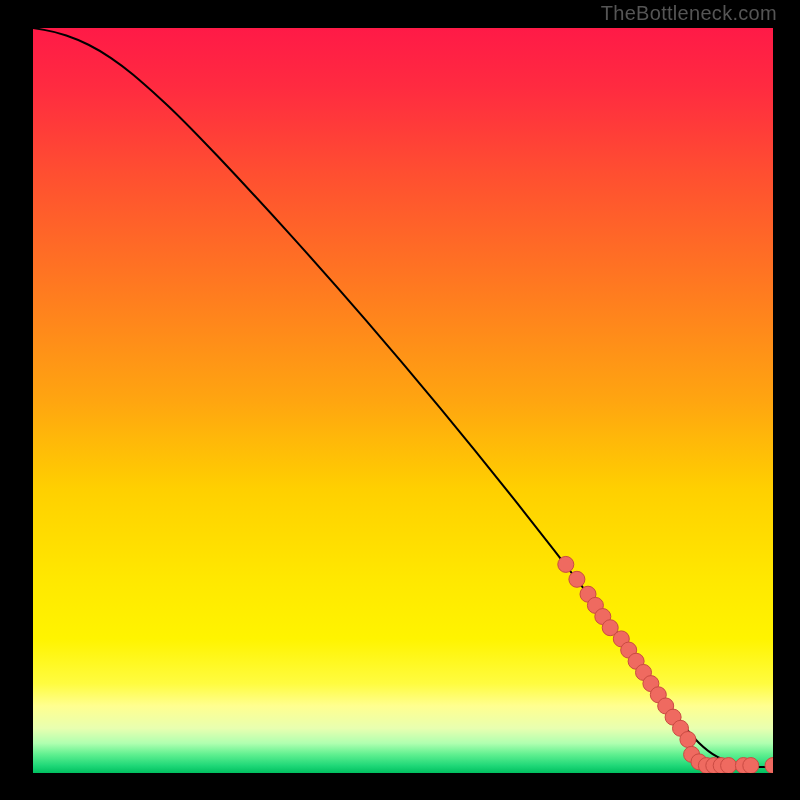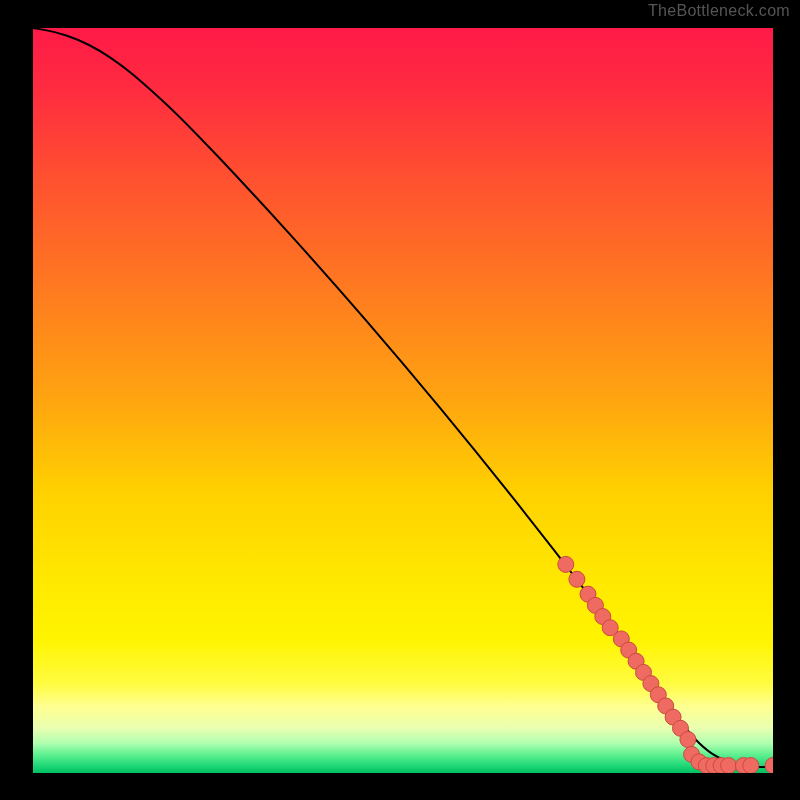--- a/index.html
+++ b/index.html
@@ -13,23 +13,23 @@
   }
   .outer {
     position: relative;
     width: 800px;
     height: 800px;
     background: #000;
   }
   .attribution {
     position: absolute;
     top: 2px;
-    right: 10px;
+    right: 23px;
     color: #555;
-    font-size: 16px;
+    font-size: 20px;
     font-family: Arial, sans-serif;
     letter-spacing: 0.3px;
     user-select: none;
   }
   .plot {
     position: absolute;
     left: 33px;
     top: 28px;
     width: 740px;
     height: 745px;

